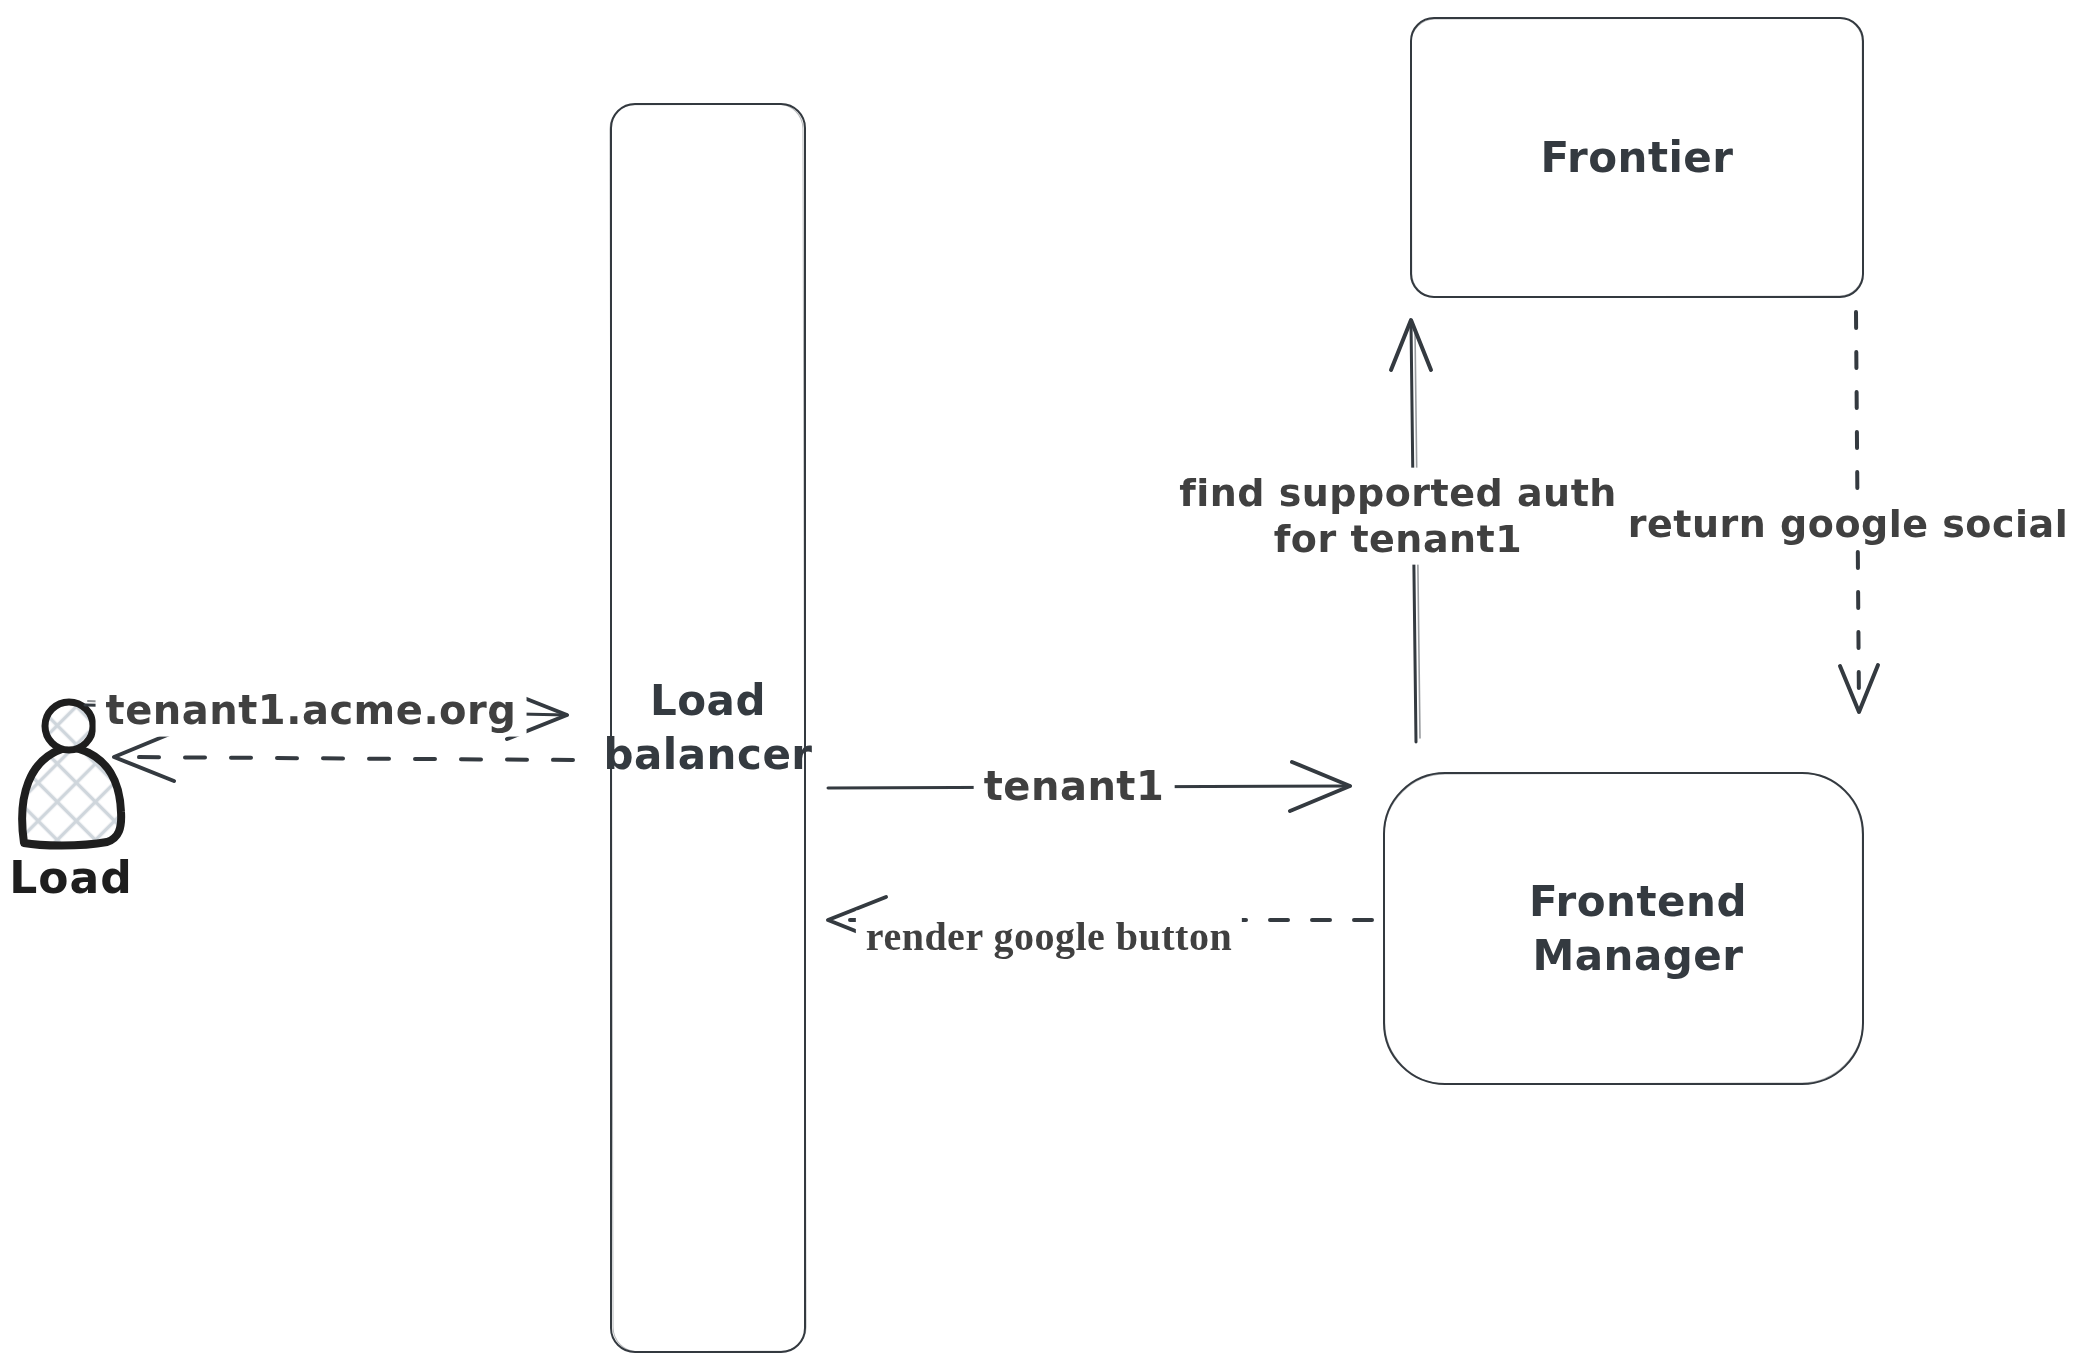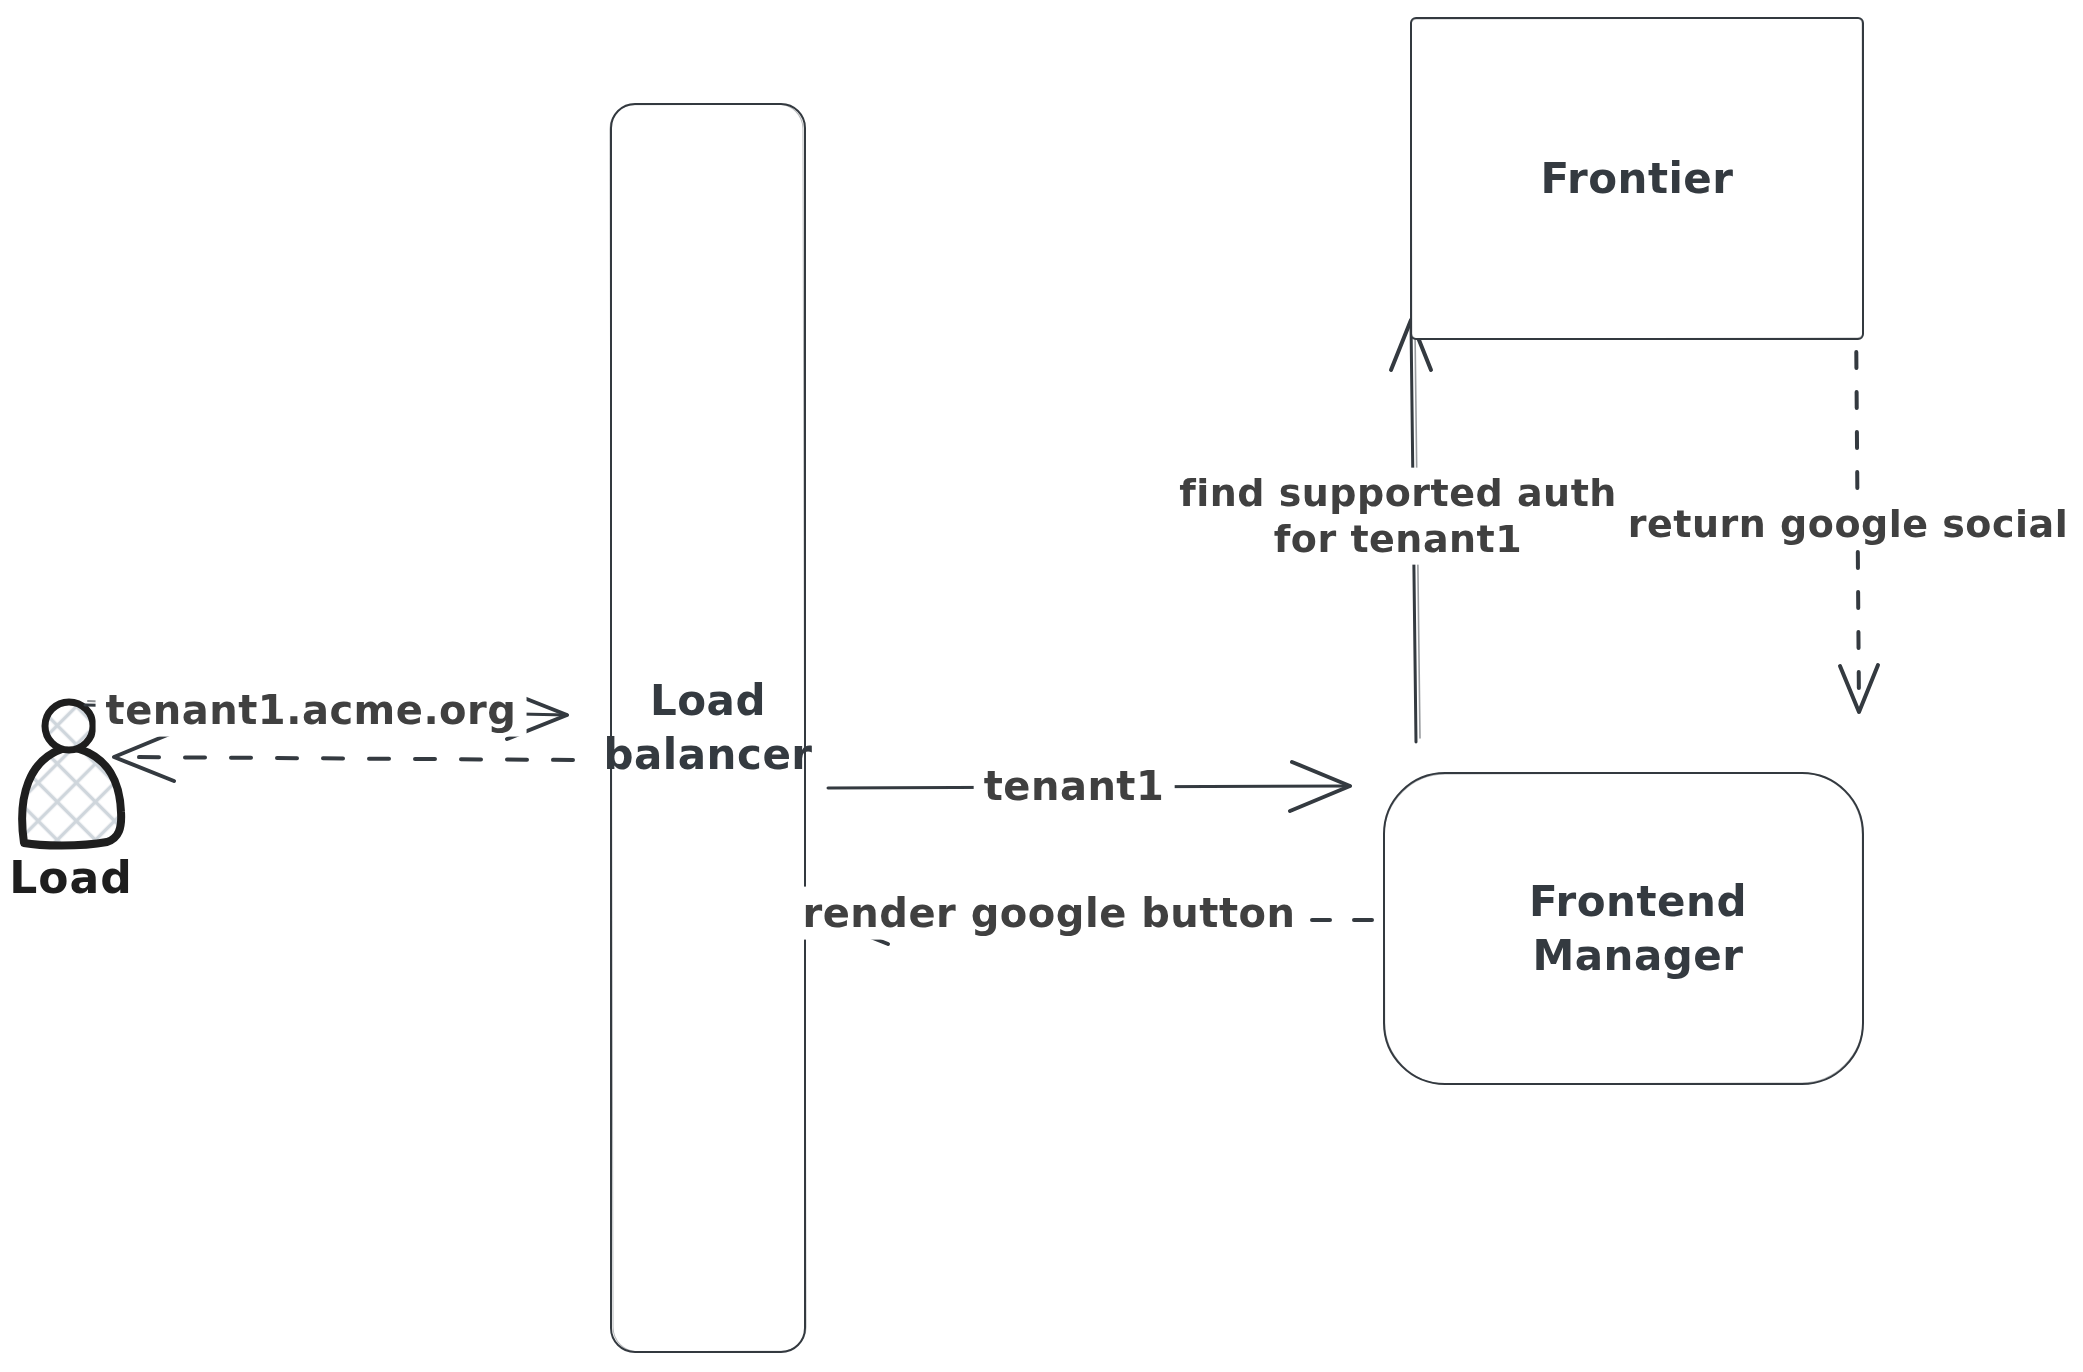--- a/index.html
+++ b/index.html
@@ -42,42 +42,42 @@
   }
   .node-label {
     font-size: 42px;
     font-weight: 600;
     line-height: 1.28;
     letter-spacing: 0.5px;
     color: #343a40;
   }
 
   #load-balancer { left: 610px; top: 103px; width: 196px; height: 1250px; border-radius: 25px; }
-  #frontier { left: 1410px; top: 17px; width: 454px; height: 323px; border-radius: 6px; }
+  #frontier { left: 1410px; top: 17px; width: 454px; height: 281px; border-radius: 24px; }
   #frontend-manager { left: 1383px; top: 772px; width: 481px; height: 313px; border-radius: 62px; padding-left: 29px; }
 
   
   .edge-label {
     position: absolute;
     transform: translate(-50%, -50%);
     background: #ffffff;
     padding: 2px 10px;
     font-size: 40px;
     font-weight: 600;
     letter-spacing: 0.5px;
     color: #404040;
     white-space: nowrap;
     text-align: center;
     line-height: 1.22;
   }
   .edge-label.two-line { font-size: 38px; }
 
   #label-user-request   { left: 311px;  top: 710px; }
   #label-tenant-route   { left: 1074px; top: 786px; }
-  #label-render-button  { left: 1049px; top: 913px; }
+  #label-render-button  { left: 1049px; top: 937px; font-family: Liberation Serif, serif; }
   #label-find-auth      { left: 1398px; top: 516px; }
   #label-return-login   { left: 1848px; top: 524px; }
 
   #user-label {
     position: absolute;
     left: 71px; top: 877px;
     transform: translate(-50%, -50%);
     font-size: 44px;
     font-weight: 600;
     color: #1e1e1e;

